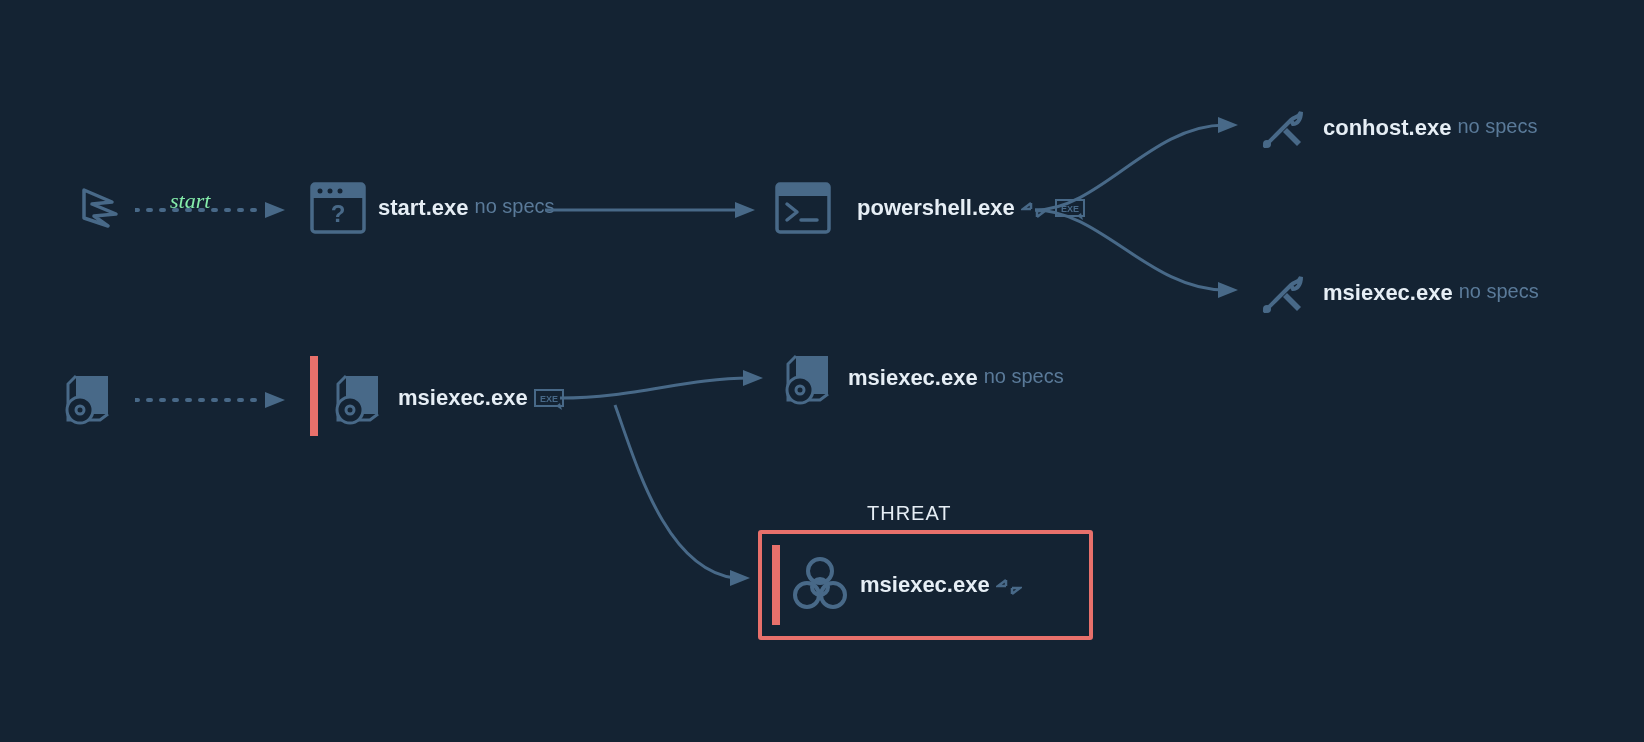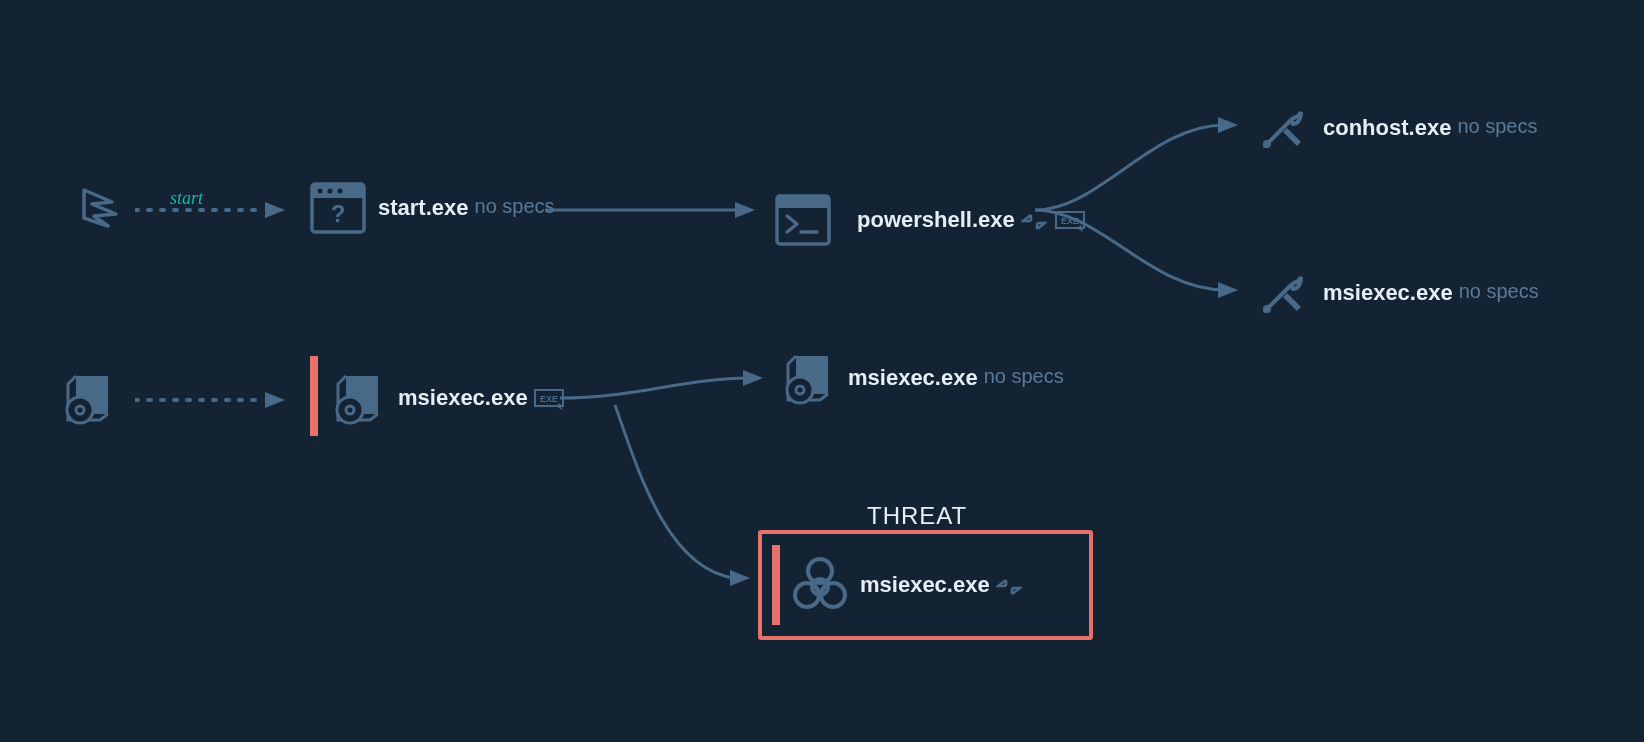--- a/index.html
+++ b/index.html
@@ -59,27 +59,27 @@
   background: #e8706b;
 }
 .red-bar {
   position: absolute;
   width: 8px;
   background: #e8706b;
 }
 .threat-label {
   position: absolute;
   color: #e6eef5;
-  font-size: 24px;
+  font-size: 20px;
   letter-spacing: 1px;
 }
 .start-label {
   position: absolute;
-  color: #14b8a6;
-  font-size: 18px;
+  color: #86efac;
+  font-size: 22px;
   font-family: Georgia, serif;
   font-style: italic;
 }
 svg.connector {
   position: absolute;
   pointer-events: none;
 }
 </style>
 </head>
 <body>
@@ -114,21 +114,21 @@
     <span class="node-title">start.exe</span>
     <span class="node-sub">no specs</span>
   </div>
 </div>
 
 <svg class="connector" style="left:545px; top:200px;" width="215" height="20">
   <line x1="0" y1="10" x2="190" y2="10" stroke="#486988" stroke-width="3"></line>
   <path d="M190 2 L210 10 L190 18 Z" fill="#486988"></path>
 </svg>
 
-<div class="node" style="left:775px; top:192px;gap:26px;">
+<div class="node" style="left:775px; top:180px;gap:26px;">
   <div class="node-icon">
     <svg width="56" height="52" viewBox="0 0 56 52">
       <rect x="2" y="2" width="52" height="48" rx="3" fill="none" stroke="#486988" stroke-width="3.5"></rect>
       <rect x="2" y="2" width="52" height="12" fill="#486988"></rect>
       <path d="M12 22 L22 30 L12 38" fill="none" stroke="#486988" stroke-width="3.5" stroke-linecap="round" stroke-linejoin="round"></path>
       <line x1="26" y1="38" x2="42" y2="38" stroke="#486988" stroke-width="3.5" stroke-linecap="round"></line>
     </svg>
   </div>
   <div class="node-labels">
     <span class="node-title">powershell.exe</span>

